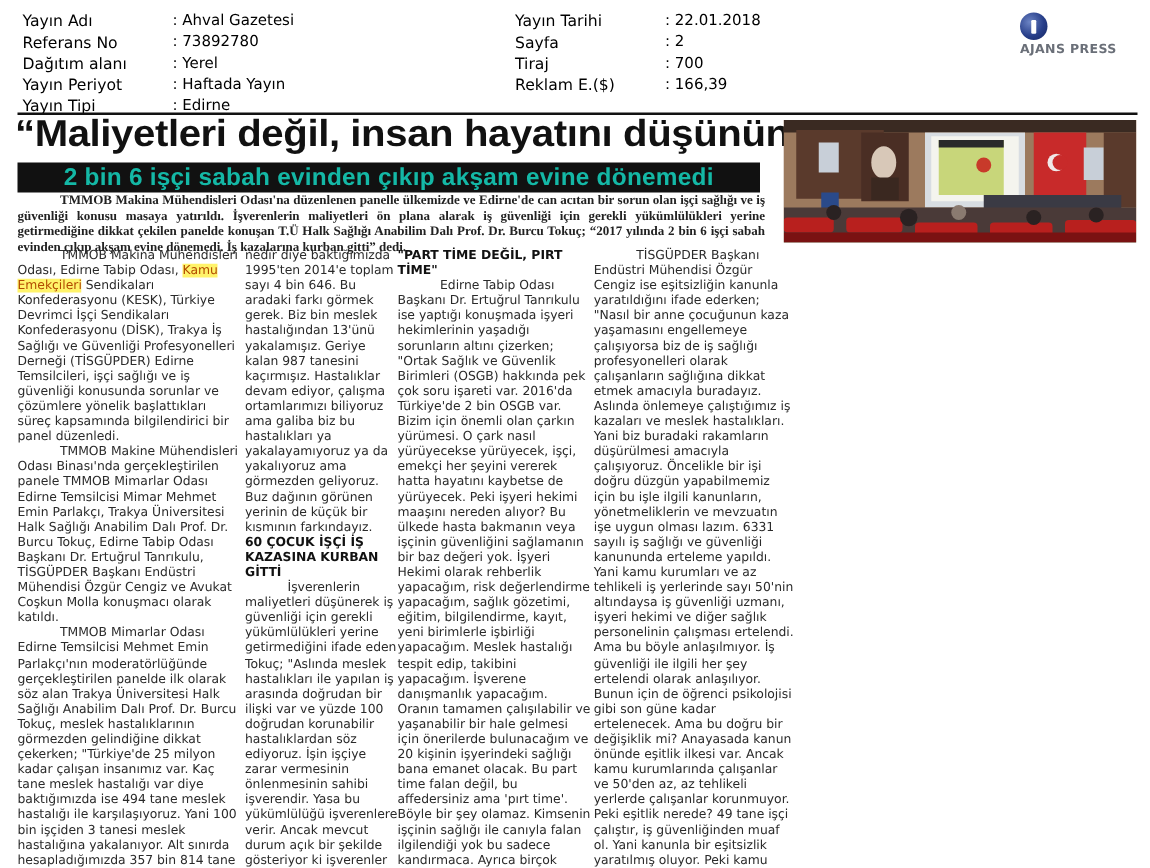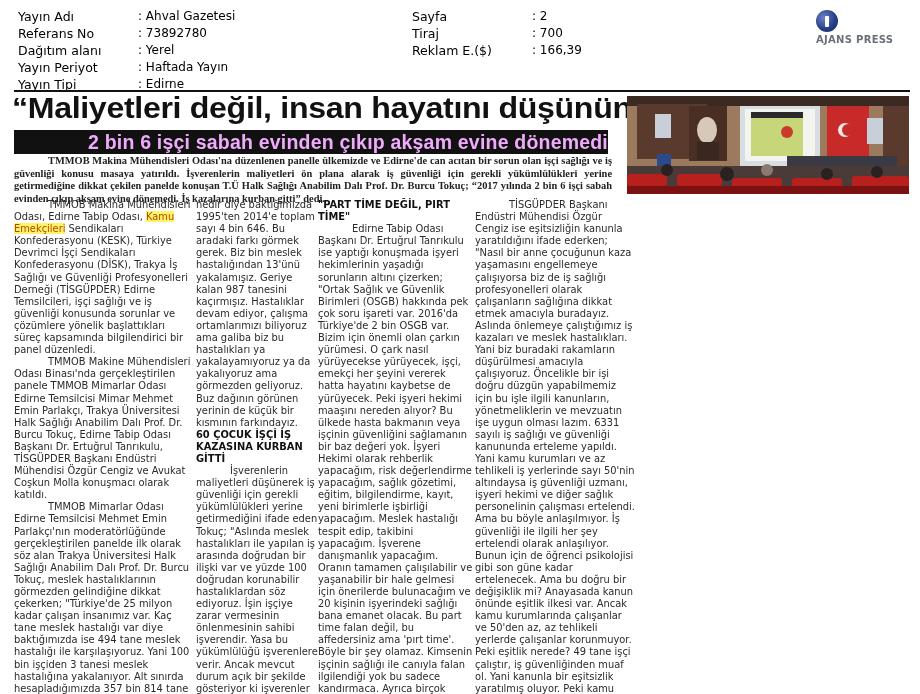--- a/index.html
+++ b/index.html
@@ -13,22 +13,22 @@
   .meta-right .k { width:120px; }
   .meta .v { font-family:"DejaVu Sans", sans-serif; font-size:12px; }
   .logo { position:absolute; left:814px; top:10px; width:100px; height:42px; }
   .logo .globe { position:absolute; left:2px; top:0; width:22px; height:22px; border-radius:50%;
     background: radial-gradient(circle at 35% 35%, #6c84c4 0%, #283f8a 55%, #13245e 100%); }
   .logo .globe:after { content:""; position:absolute; left:9px; top:6px; width:4px; height:11px; background:#fff; border-radius:1px; }
   .logo .brand { position:absolute; left:2px; top:24px; font-weight:bold; font-size:10px; color:#6a6f78; letter-spacing:0.3px; white-space:nowrap; }
   .rule { position:absolute; left:14px; width:896px; height:2px; background:#111; }
   .headline { position:absolute; left:12px; top:91px; font-family:"Liberation Sans", sans-serif; font-weight:bold;
     font-size:30px; letter-spacing:-0.3px; transform:scaleX(1.07); transform-origin:left top; white-space:nowrap; color:#111; }
-  .subhead { position:absolute; left:14px; top:130px; width:594px; height:24px; background:#111; color:#f0abfc;
-    font-family:"Liberation Sans", sans-serif; font-weight:bold; font-size:19.5px; line-height:24px; text-align:right;
+  .subhead { position:absolute; left:14px; top:130px; width:594px; height:24px; background:#111; color:#14b8a6;
+    font-family:"Liberation Sans", sans-serif; font-weight:bold; font-size:19.5px; line-height:24px; text-align:center;
     white-space:nowrap; letter-spacing:0.2px; }
   .photo { position:absolute; left:627px; top:96px; width:282px; height:98px; overflow:hidden; background:#8a6a52; }
   .lead { position:absolute; left:14px; top:155px; width:598px; font-family:"Liberation Serif", serif; font-weight:bold;
     font-size:10.4px; line-height:12.6px; text-align:justify; color:#222; }
   .lead .ind { display:inline-block; width:34px; }
   .col { position:absolute; top:199px; font-size:9.9px; line-height:12.1px; color:#2a2a2a; }
   .col p { margin:0; }
   .col .ind { display:inline-block; width:34px; }
   .col .h { font-weight:bold; color:#111; }
   .col .hl { background:#fff36a; color:#b24a00; }
@@ -57,20 +57,24 @@
       <span class="k">Yayın Periyot</span>
       <span class="v">: Haftada Yayın</span>
     </div>
   <div class="row">
       <span class="k">Yayın Tipi</span>
       <span class="v">: Edirne</span>
     </div>
 </div>
 
 <div class="meta meta-right">
+  <div class="row">
+      <span class="k">Yayın Tarihi</span>
+      <span class="v">: 22.01.2018</span>
+    </div>
   <div class="row">
       <span class="k">Sayfa</span>
       <span class="v">: 2</span>
     </div>
   <div class="row">
       <span class="k">Tiraj</span>
       <span class="v">: 700</span>
     </div>
   <div class="row">
       <span class="k">Reklam E.($)</span>

